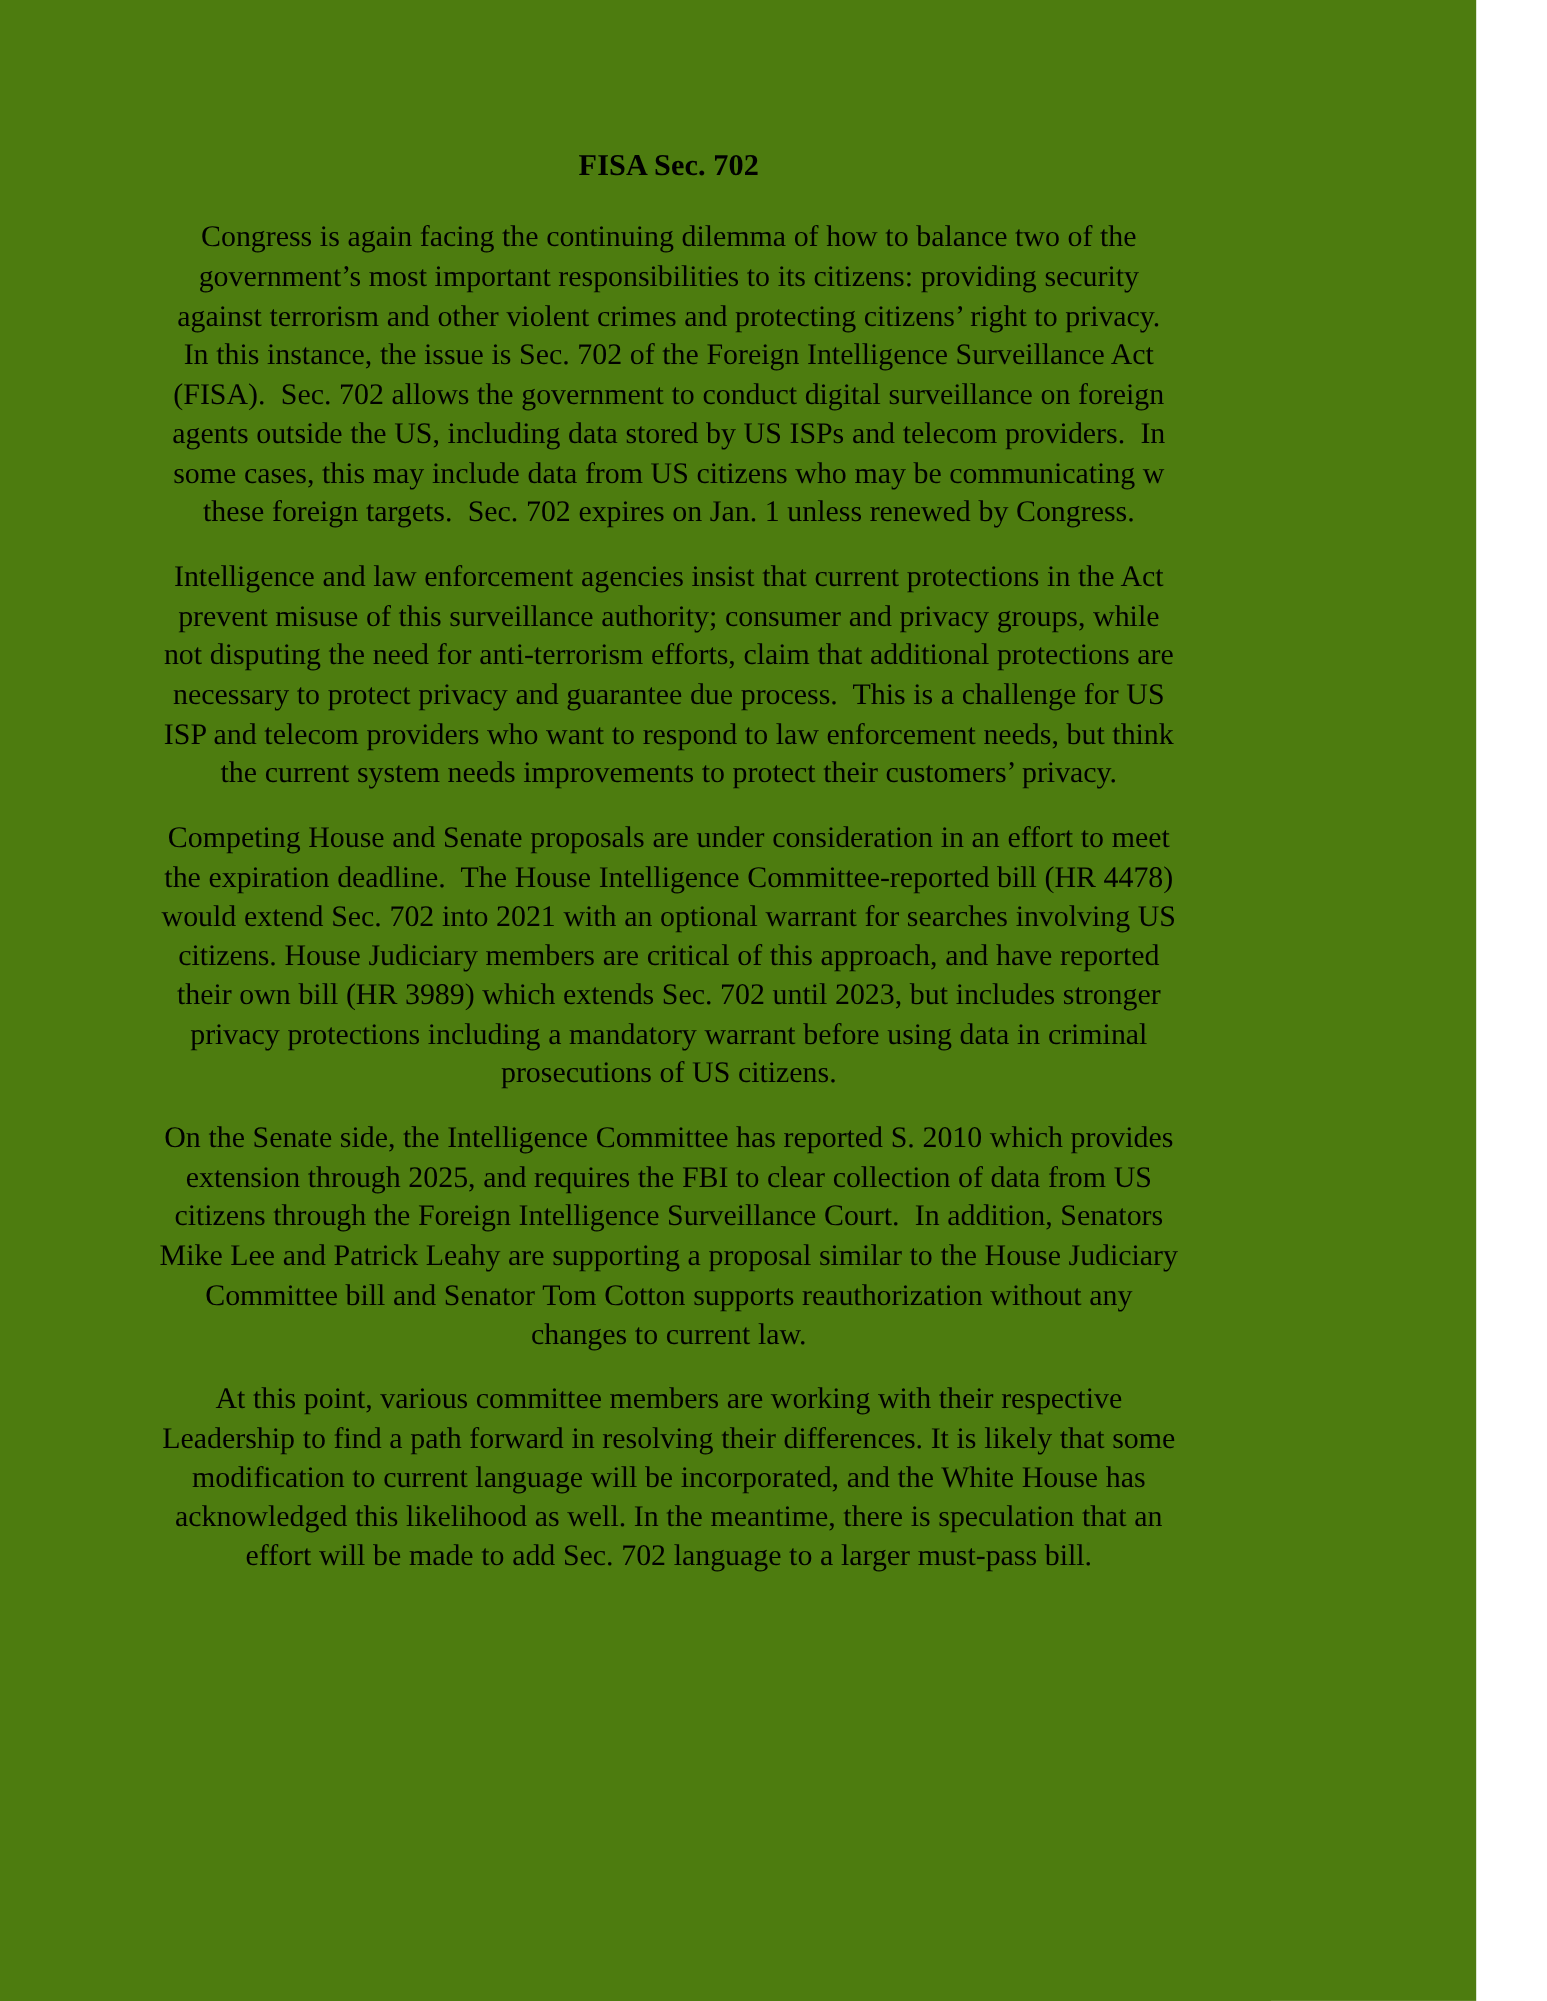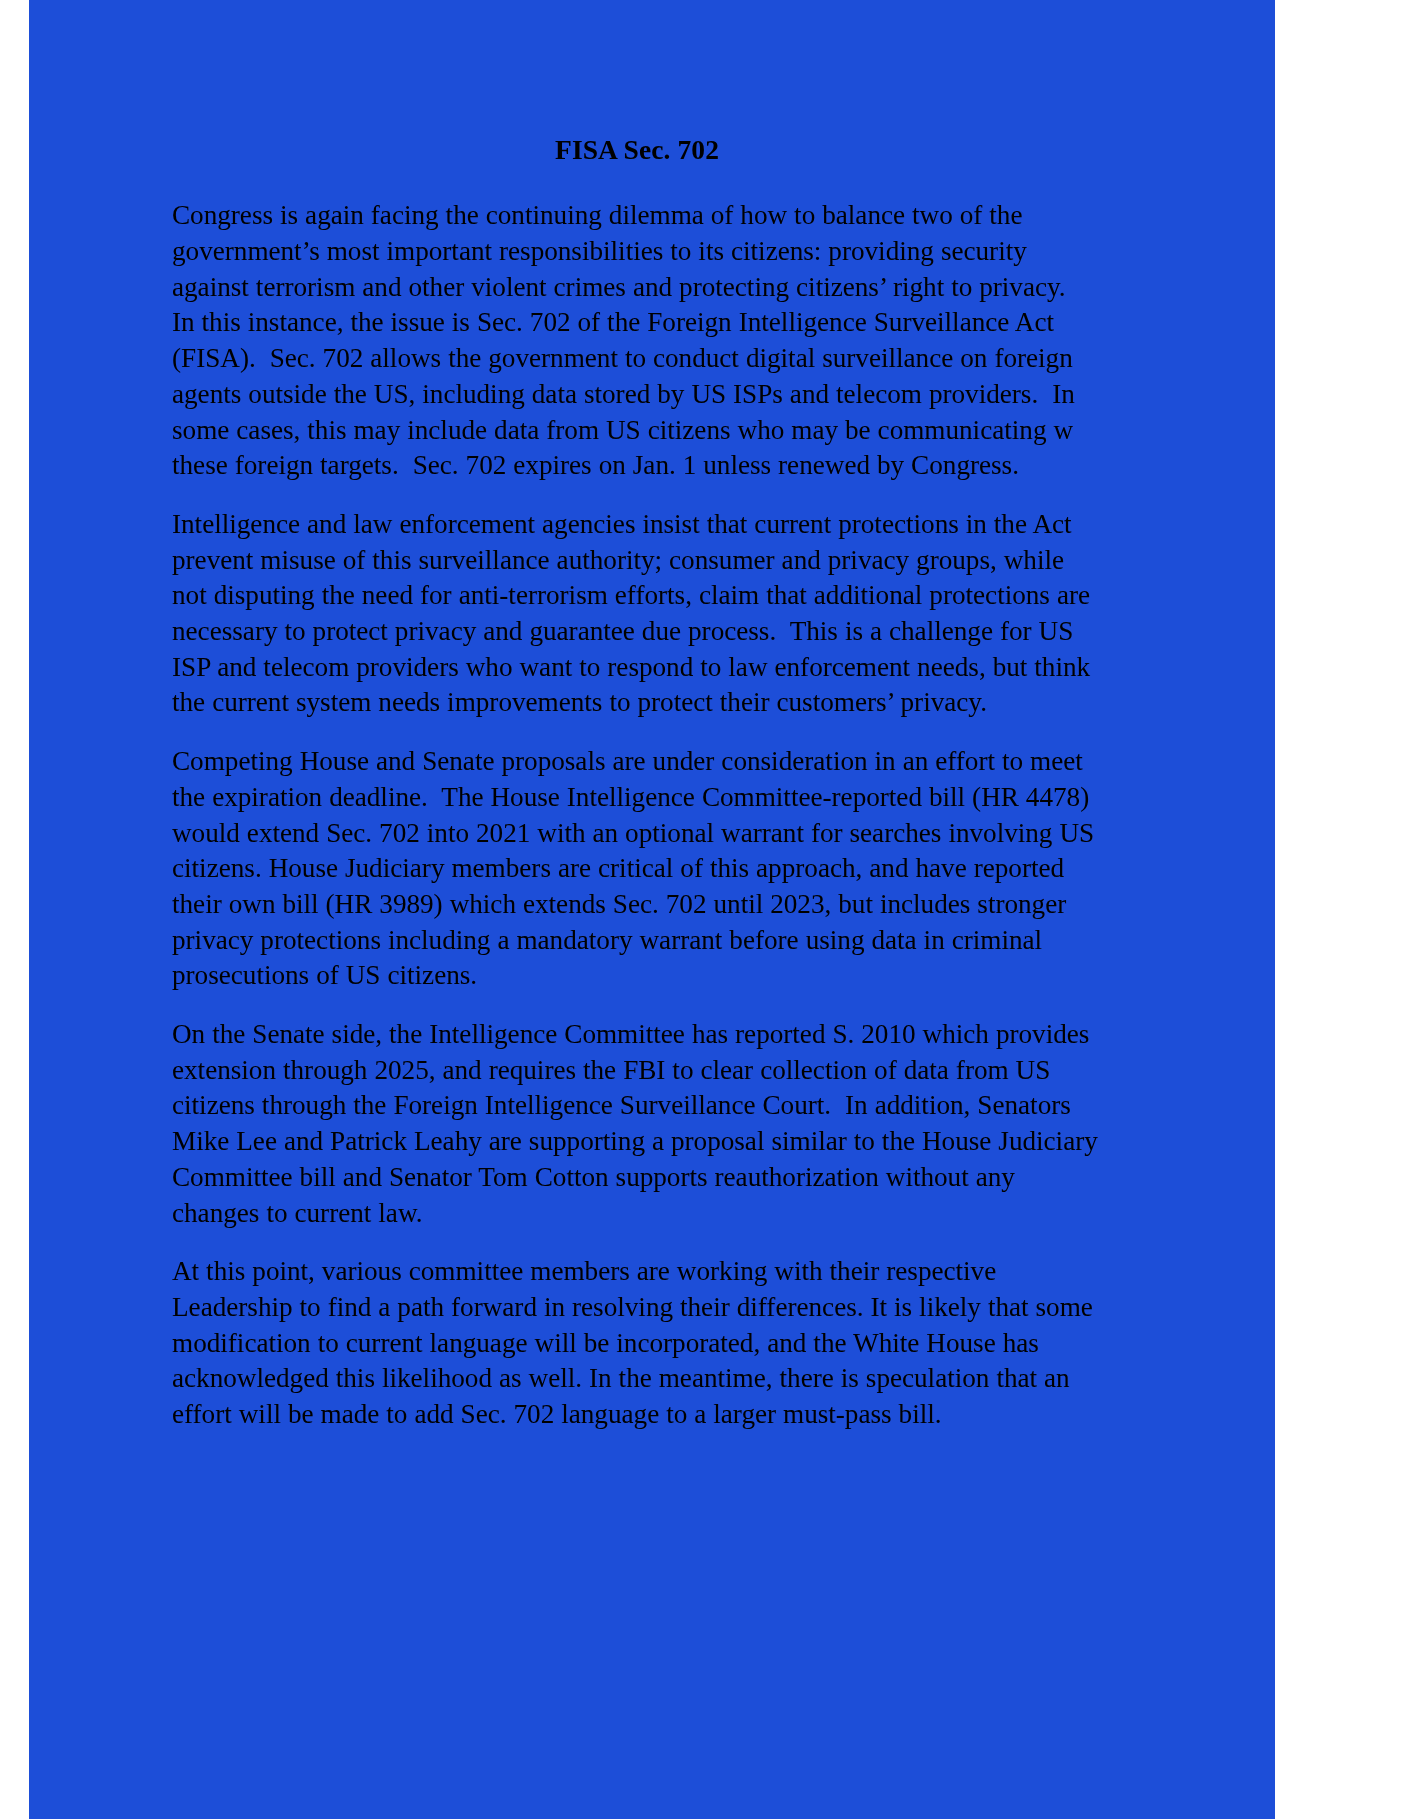--- a/index.html
+++ b/index.html
@@ -10,45 +10,44 @@
   }
   body {
     width: 1406px;
     height: 1819px;
     font-family: "Liberation Serif", "DejaVu Serif", serif;
     color: #000000;
     -webkit-font-smoothing: antialiased;
   }
   .page {
     position: relative;
-    width: 1246px;
+    width: 1342px;
     height: 1819px;
-    background: #1d4ed8;
+    background: #4d7c0f;
     box-sizing: border-box;
     overflow: hidden;
-    margin-left: 29px;
   }
   .content {
     position: absolute;
     left: 143px;
     top: 132px;
     width: 930px;
   }
   .doc-title {
     text-align: center;
     font-size: 27.5px;
     line-height: 1.32;
     margin: 0 0 30px 0;
     letter-spacing: 0.1px;
   }
   .para {
     font-size: 27.2px;
     line-height: 35.7px;
     margin: 0 0 23px 0;
-    text-align: left;
+    text-align: center;
     letter-spacing: -0.02px;
     word-spacing: 0.2px;
     white-space: pre-wrap;
   }
   .para:last-child {
     margin-bottom: 0;
   }
 </style>
 </head>
 <body>

